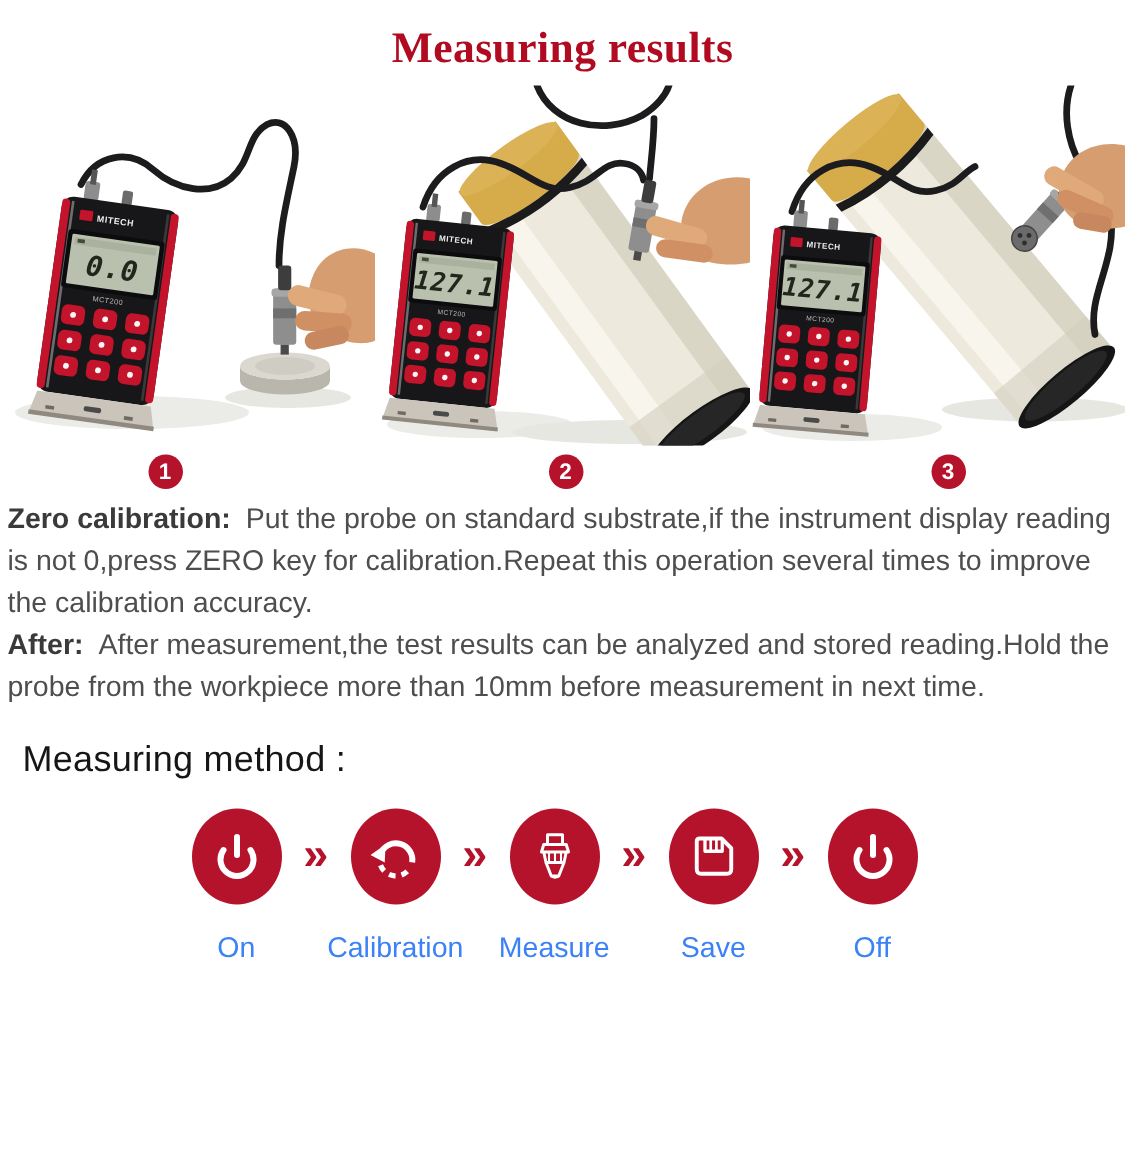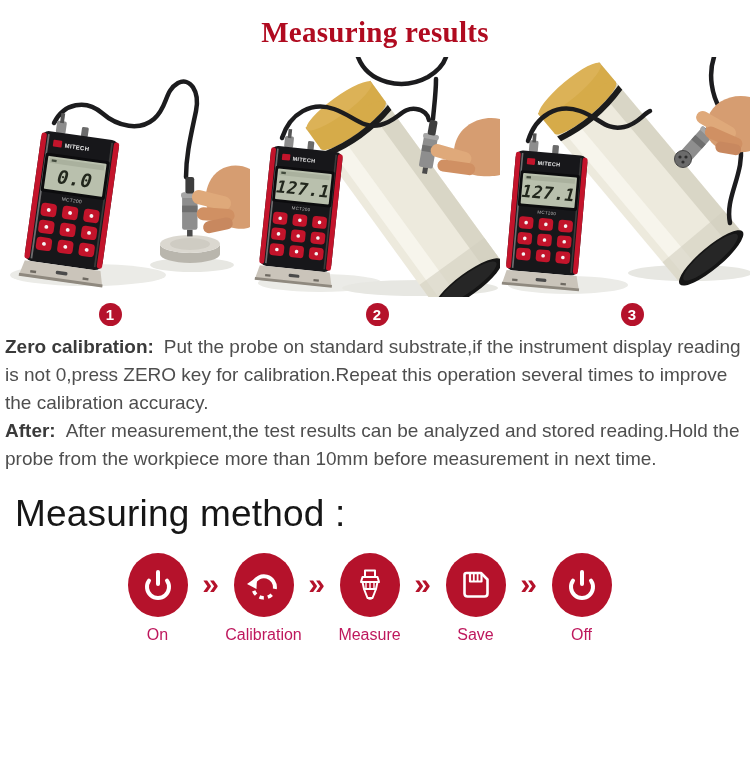--- a/index.html
+++ b/index.html
@@ -37,33 +37,33 @@
     display:flex; align-items:center; justify-content:center;
   }
 
   
   .instructions { padding:2px 5px 0 5px; font-size:19px; line-height:28px; color:#4e4e4e; }
   .instructions p { margin:0; }
   .ins-label { font-weight:bold; color:#3a3a3a; margin-right:10px; }
   .ins-body { white-space:pre-line; }
 
   
-  .wf-heading { margin-top:20px; padding-left:15px; font-size:37px; color:#161616; letter-spacing:0.2px; }
+  .wf-heading { margin-top:20px; padding-left:15px; font-size:24px; color:#161616; letter-spacing:0.2px; }
   .wf-row {
     margin-top:18px; margin-right:11px;
     display:flex; justify-content:center; align-items:flex-start; gap:9px;
   }
   .wf-step { width:60px; display:flex; flex-direction:column; align-items:center; }
   .wf-circle {
     width:60px; height:64px; border-radius:50%;
     background:var(--accent,#b5122b);
     display:flex; align-items:center; justify-content:center;
   }
   .wf-circle svg { display:block; }
-  .wf-label { margin-top:9px; font-size:16px; color:#be185d; white-space:nowrap; }
+  .wf-label { margin-top:19px; font-size:19px; color:#3b82f6; white-space:nowrap; }
   .wf-sep {
     width:28px; height:64px; line-height:62px; text-align:center;
     color:var(--accent,#b5122b); font-size:30px; font-weight:bold;
   }
 </style>
 </head>
 <body>
 
 <svg width="0" height="0" style="position:absolute" aria-hidden="true">
   <defs>

